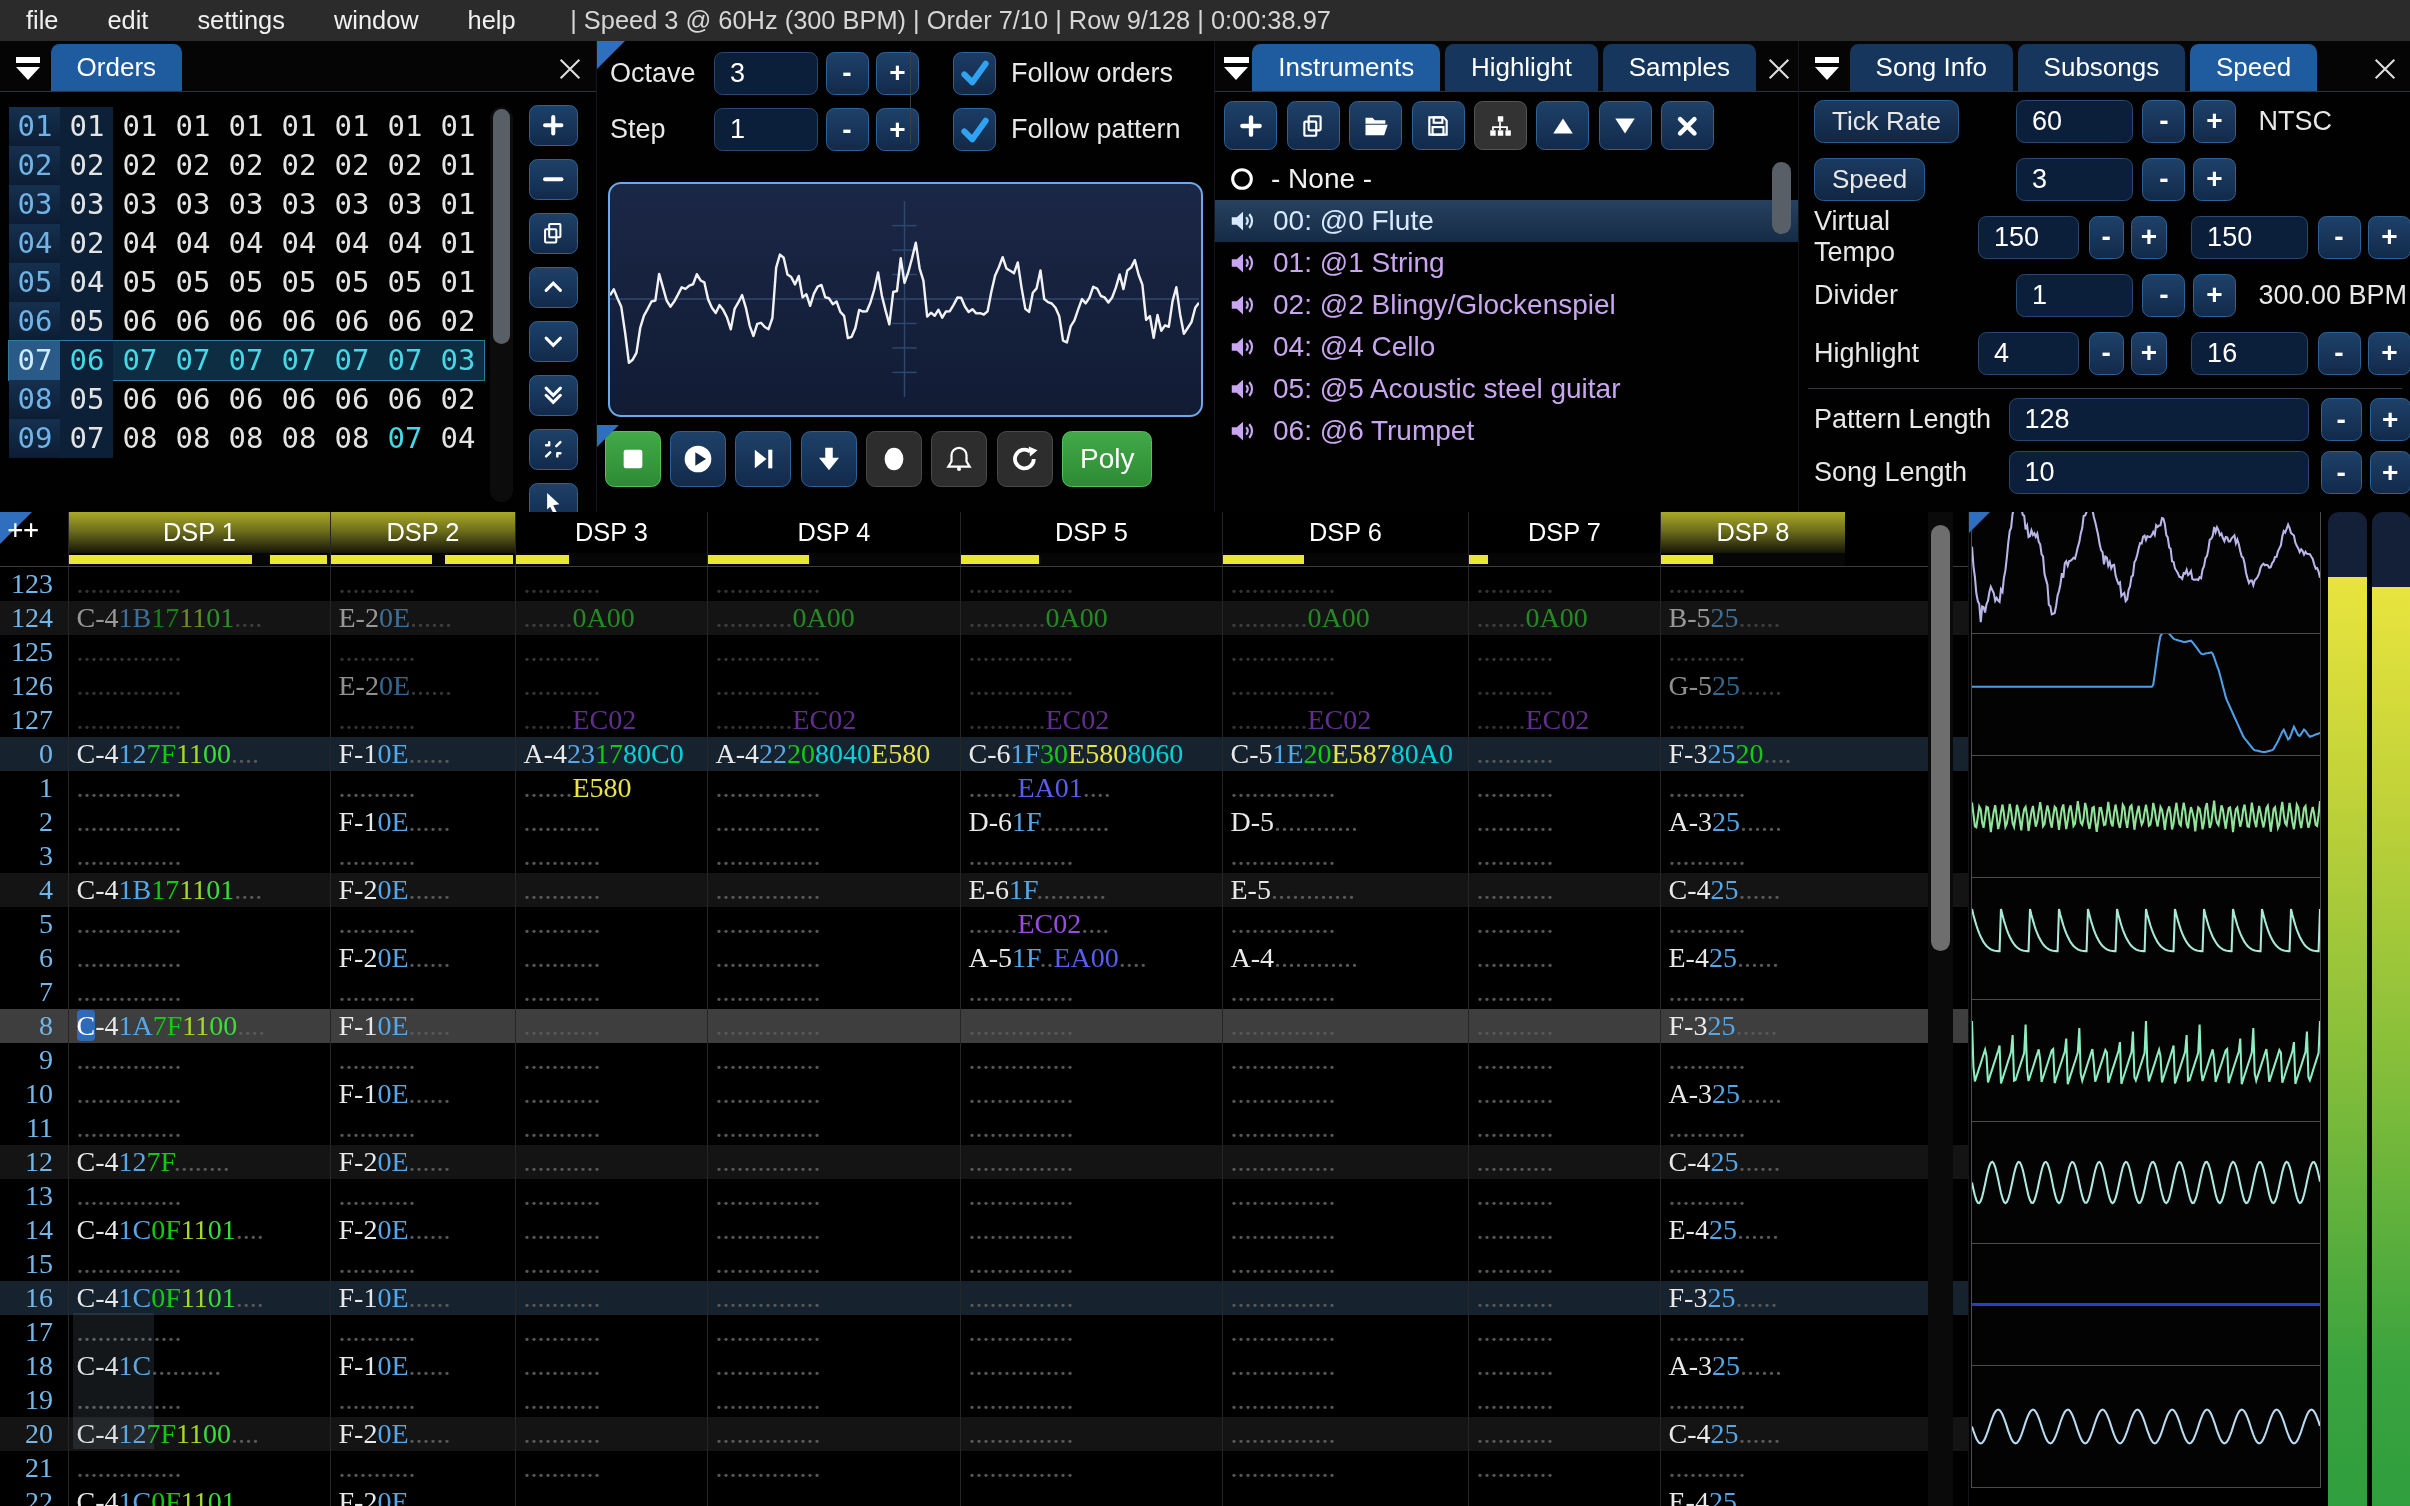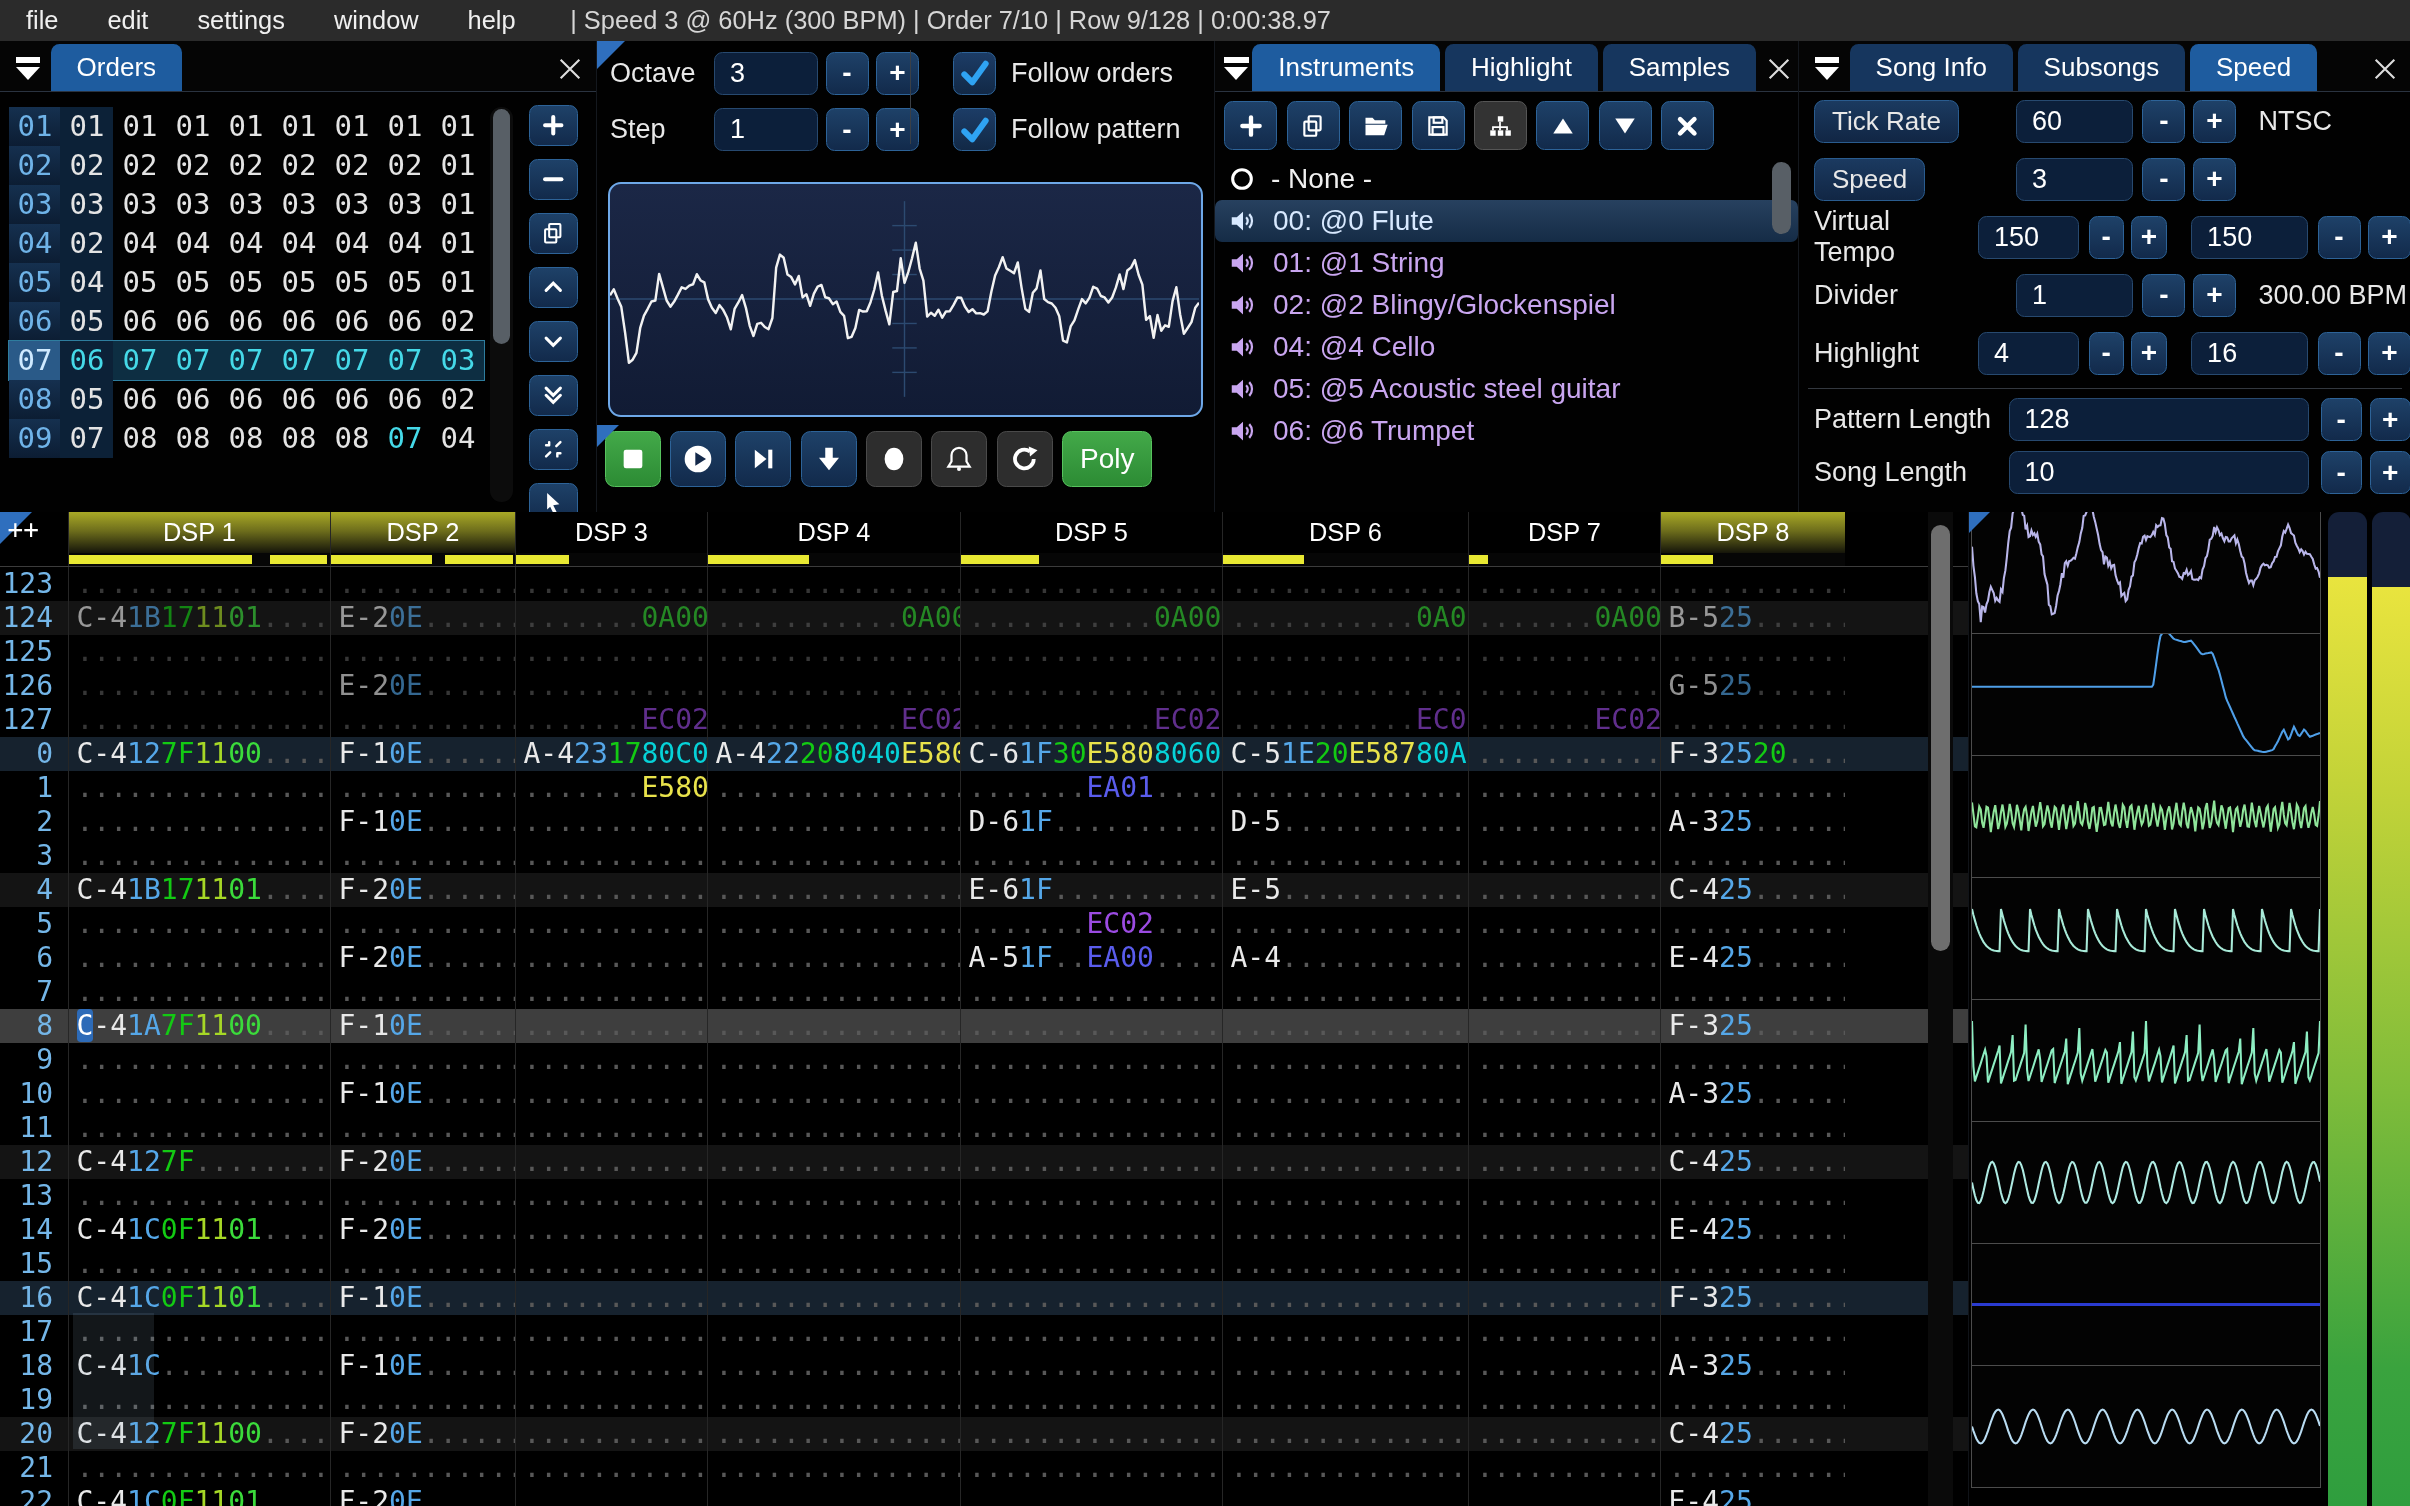--- a/index.html
+++ b/index.html
@@ -82,21 +82,21 @@
 
   
   .instruments-panel { width:584px; }
   .ins-toolbar { display:flex; gap:9.4px; padding:9.4px 0 7.5px 9.4px; }
   .ins-toolbar .nbtn { width:53px; height:49px; }
   .ins-toolbar .nbtn.toggled { background:#333; border-color:#555; }
   .ins-list { position:relative; height:347px; overflow:hidden; }
   .ins-item { display:flex; align-items:center; gap:15px; height:42px; padding-left:13px;
     font-size:28px; color:#c9a6f0; }
   .ins-item.none { color:#f0f0f0; }
-  .ins-item.sel { background:linear-gradient(#27415f,#152c46); color:#d8e9ff;border-radius:7px; }
+  .ins-item.sel { background:linear-gradient(#27415f,#152c46); color:#d8e9ff; }
   .ins-scroll { position:absolute; right:7.5px; top:3.8px; width:19px; height:335px; }
   .ins-scroll .thumb { width:19px; height:72px; background:#585f66; border-radius:9.4px; }
 
   
   .songinfo-panel { flex:1; border-right:none; }
   .si-row { display:flex; align-items:center; height:58px; padding-left:15px; font-size:27px; }
   .si-lab { width:202px; }
   .si-row .inp { width:117px; height:43px; }
   .si-row .wide { width:311px; }
   .si-extra { margin-left:22.6px; font-size:27px; }
@@ -109,21 +109,21 @@
     font-family:"DejaVu Sans Mono",monospace; font-size:28px; }
   .phead { display:flex; height:41px; }
   .phead .pcorner { width:68px; position:relative; color:#fff; font-size:26px; }
   .phead .pcorner .pp { position:absolute; left:7.5px; top:1.9px; z-index:6; }
   .phcell { display:flex; align-items:center; justify-content:center; color:#fff; font-size:25.4px;
     font-family:"Liberation Sans",sans-serif; border-left:0.9px solid #262626; }
   .phcell.on { background:linear-gradient(#a9a926 0%, #6f6f1c 45%, #15150a 100%); }
   .pvu { display:flex; height:14px; border-bottom:1.9px solid #3c3c3c; }
   .pvu .vucell { position:relative; border-left:0.9px solid #262626; background:#060606; }
   .pvu .seg { position:absolute; top:1.9px; bottom:1.9px; background:#e8e832; }
-  .prows { position:relative; height:939px; overflow:hidden; }
+  .prows { position:relative; height:939px; overflow:hidden;font-family:Liberation Serif, serif; }
   .prow { display:flex; height:34px; line-height:34px; white-space:pre; }
   .prow.hm { background:#141414; }
   .prow.hM { background:#16222e; }
   .prow.hc { background:#3e3e3e; }
   .rnum { width:68px; text-align:right; padding-right:15px; color:#74b6e8; }
   .pcell { padding-left:7.5px; border-left:0.9px solid #262626; overflow:hidden; }
   .prow.dim .pcell span { opacity:.62; }
   .cur { background:#2d6bb8; border-radius:3.8px; }
   .psel { position:absolute; background:rgba(150,175,200,.13); z-index:4; }
   .pscroll { position:absolute; left:1928px; top:0; width:24.5px; height:994px; background:#0a0a0a; }

